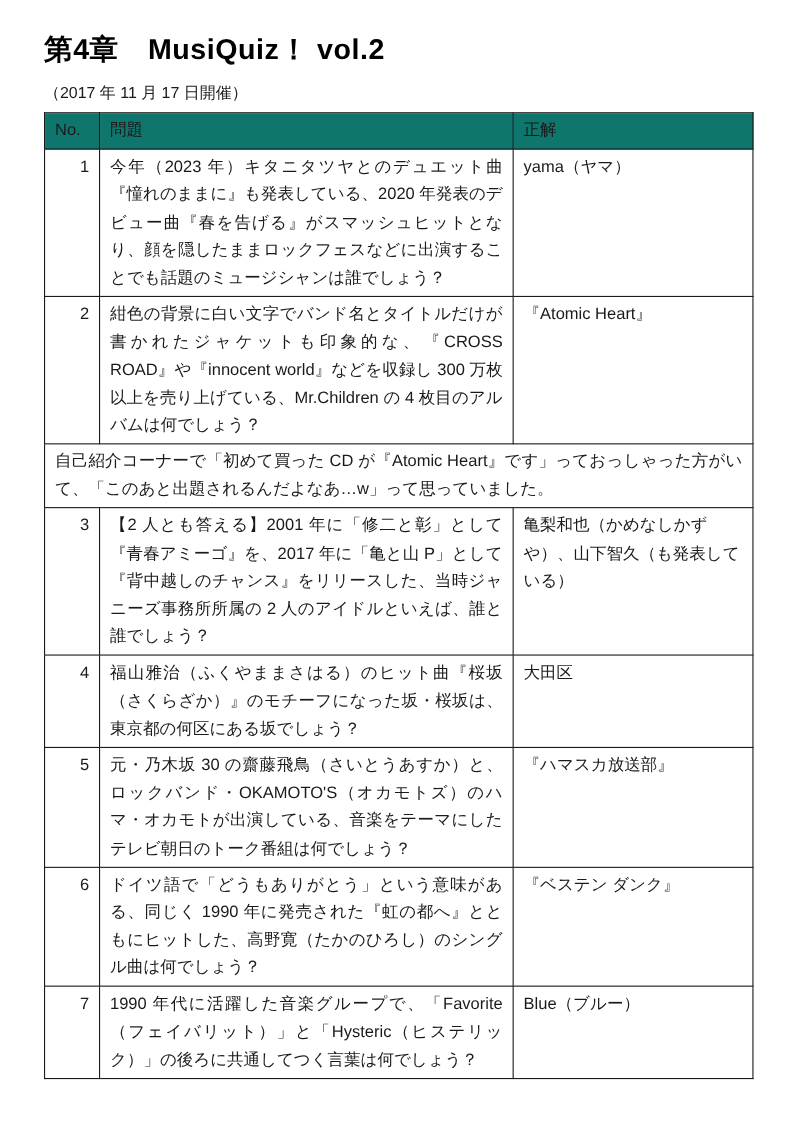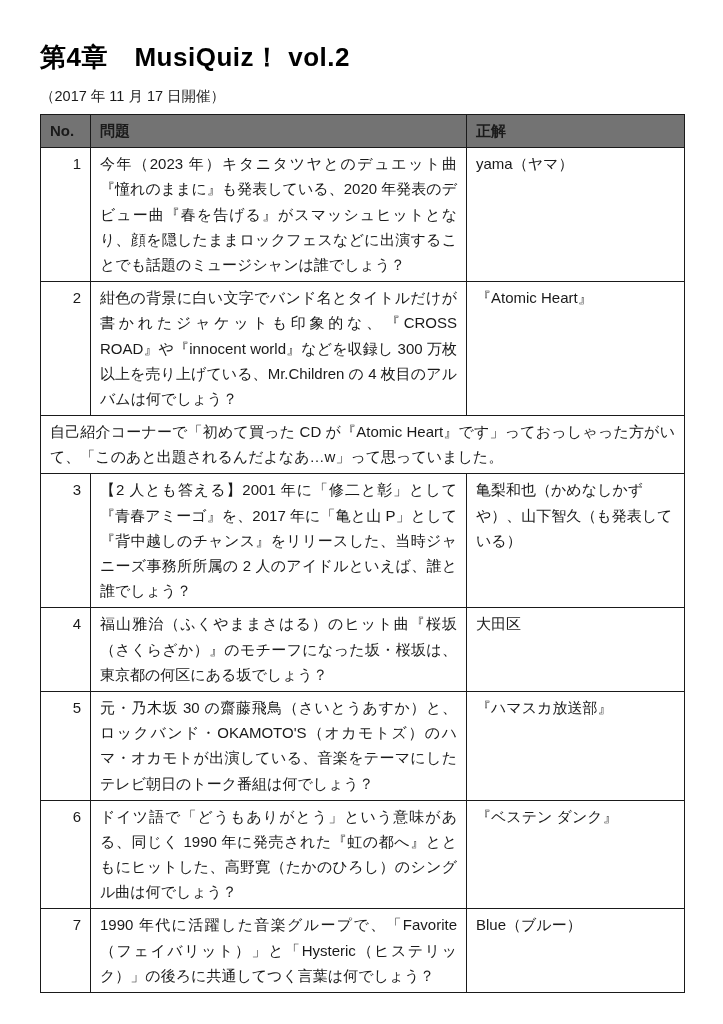--- a/index.html
+++ b/index.html
@@ -8,21 +8,21 @@
     background: #ffffff;
   }
   .page {
     position: relative;
     width: 723px;
     height: 1024px;
     background: #ffffff;
     color: #1a1a1a;
     font-family: "Liberation Sans", "DejaVu Sans", sans-serif;
     box-sizing: border-box;
-    padding: 40px 39px 0 40px;
+    padding: 28px 39px 0 40px;
     overflow: hidden;
   }
   .doc-title {
     font-size: 26px;
     font-weight: 700;
     letter-spacing: 0.5px;
     margin: 0 0 12px 0;
     color: #000000;
   }
   .date-line {
@@ -49,22 +49,22 @@
   table.quiz col.c-q  { width: 376px; }
   table.quiz col.c-a  { width: 218px; }
   table.quiz th, table.quiz td {
     border: 1.5px solid #1a1a1a;
     padding: 3px 9px 4px 9px;
     vertical-align: top;
     line-height: 1.68;
     word-break: break-word;
   }
   table.quiz thead th {
-    background: #737373;
-    font-weight: 700;
+    background: #0f766e;
+    font-weight: 400;
     text-align: left;
     margin-top: 27px;
   }
   td.no-cell {
     text-align: right;
     padding-right: 7px;
   }
   td.q-cell {
     text-align: justify;
     margin-left: 12px;

